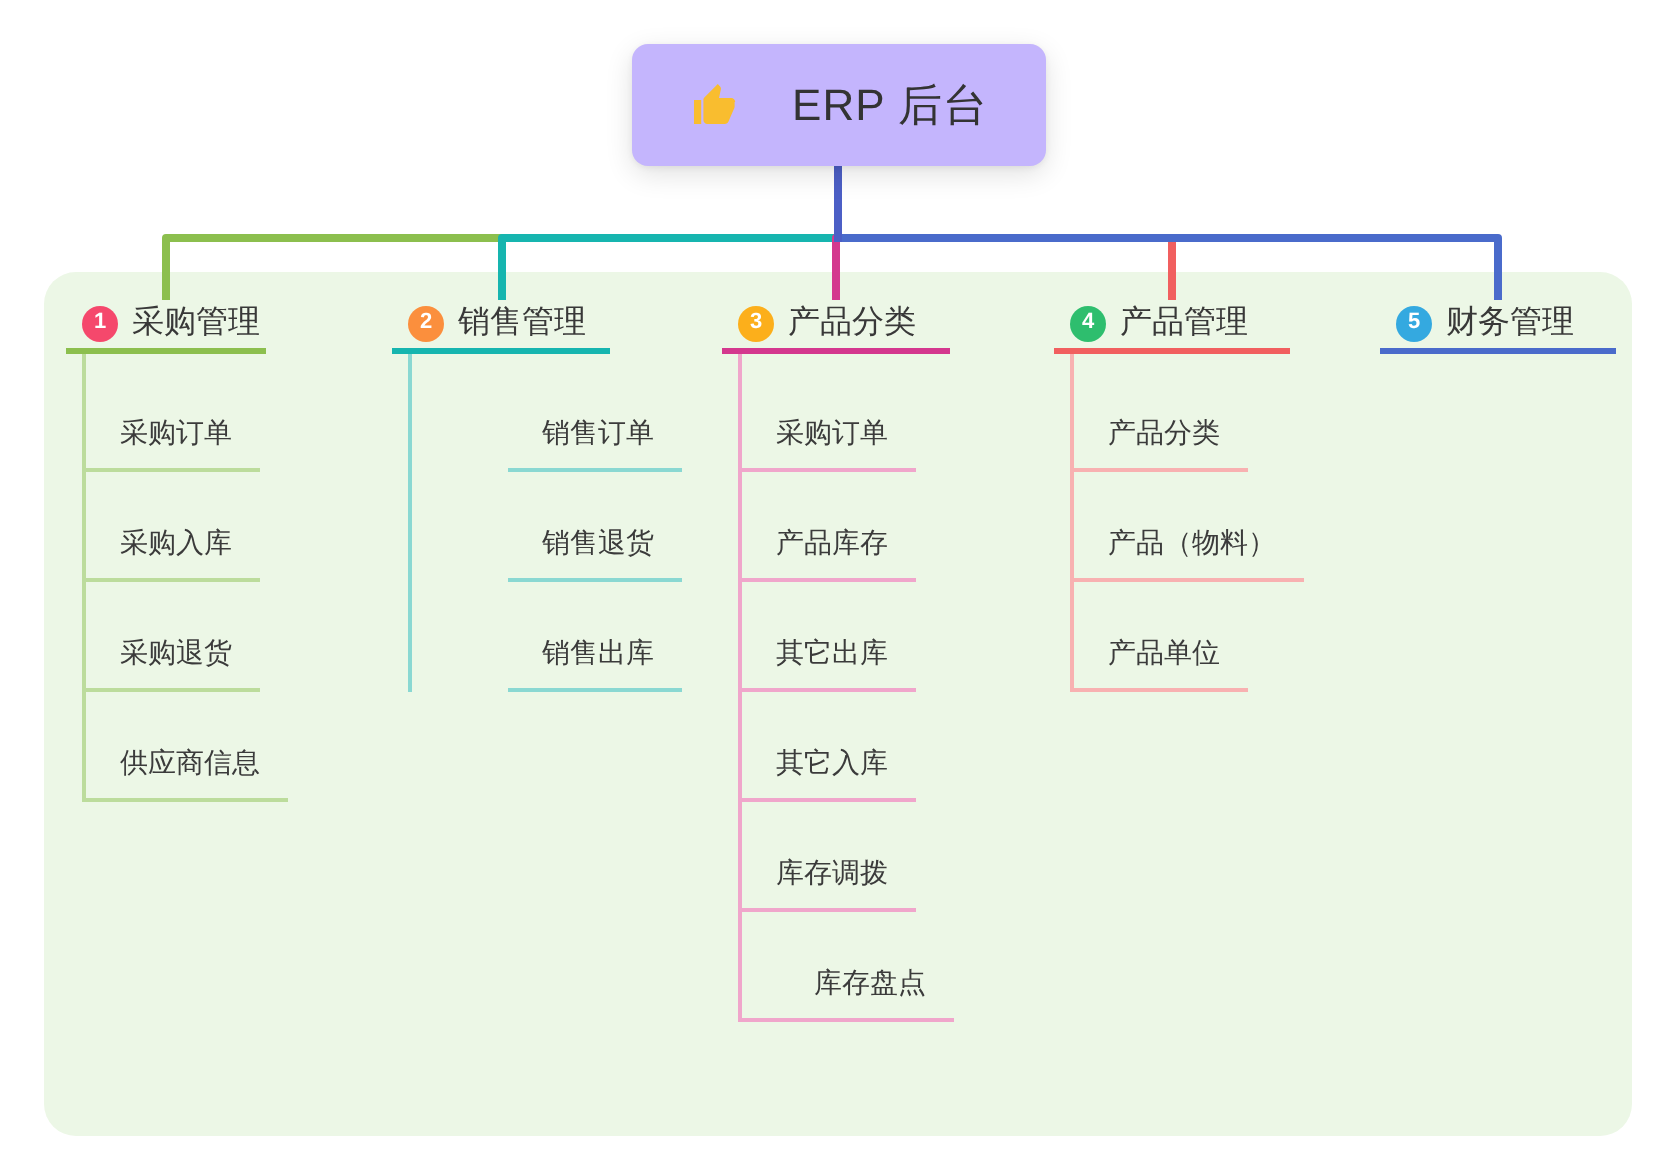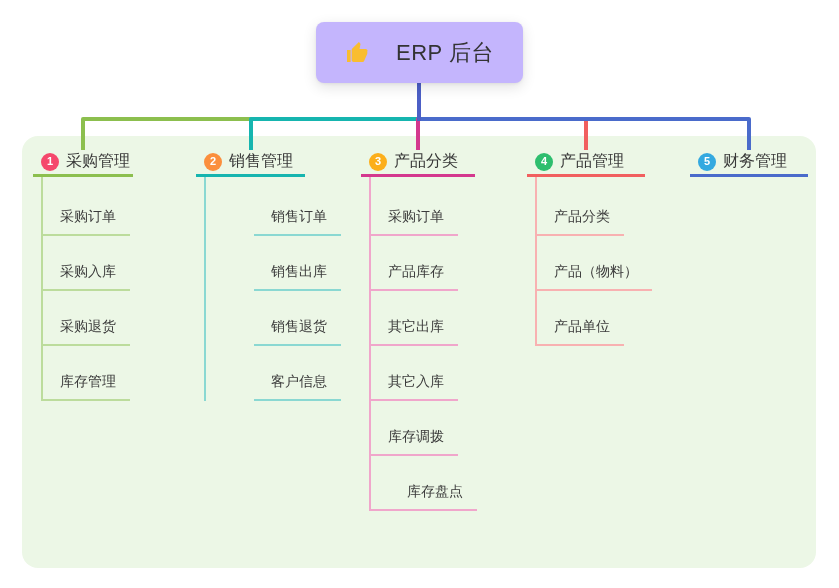--- a/index.html
+++ b/index.html
@@ -63,33 +63,32 @@
   <div id="branches">
       <div class="branch" style="left: 33px;">
         <div class="branch-header" style="width: 100px; border-bottom-color: rgb(140, 191, 78);">
           <span class="badge" style="background: rgb(245, 72, 108);">1</span>
           <span class="branch-label">采购管理</span>
         </div>
         <div class="branch-children" style="border-left-color: rgb(188, 220, 156);">
           <div class="child" style="border-bottom-color: rgb(188, 220, 156);">采购订单</div>
           <div class="child" style="border-bottom-color: rgb(188, 220, 156);">采购入库</div>
           <div class="child" style="border-bottom-color: rgb(188, 220, 156);">采购退货</div>
-          <div class="child" style="border-bottom-color: rgb(188, 220, 156);">库存管理</div>
+          <div class="child" style="border-bottom-color: rgb(188, 220, 156);">供应商信息</div>
         </div>
       </div>
       <div class="branch" style="left: 196px;">
         <div class="branch-header" style="width: 109px; border-bottom-color: rgb(22, 181, 175);">
           <span class="badge" style="background: rgb(251, 143, 61);">2</span>
           <span class="branch-label">销售管理</span>
         </div>
         <div class="branch-children" style="border-left-color: rgb(138, 216, 210); padding-left: 48px;">
           <div class="child" style="border-bottom-color: rgb(138, 216, 210);">销售订单</div>
+          <div class="child" style="border-bottom-color: rgb(138, 216, 210);">销售退货</div>
           <div class="child" style="border-bottom-color: rgb(138, 216, 210);">销售出库</div>
-          <div class="child" style="border-bottom-color: rgb(138, 216, 210);">销售退货</div>
-          <div class="child" style="border-bottom-color: rgb(138, 216, 210);">客户信息</div>
         </div>
       </div>
       <div class="branch" style="left: 361px;">
         <div class="branch-header" style="width: 114px; border-bottom-color: rgb(212, 56, 142);">
           <span class="badge" style="background: rgb(252, 175, 27);">3</span>
           <span class="branch-label">产品分类</span>
         </div>
         <div class="branch-children" style="border-left-color: rgb(240, 166, 203);">
           <div class="child" style="border-bottom-color: rgb(240, 166, 203);">采购订单</div>
           <div class="child" style="border-bottom-color: rgb(240, 166, 203);">产品库存</div>

